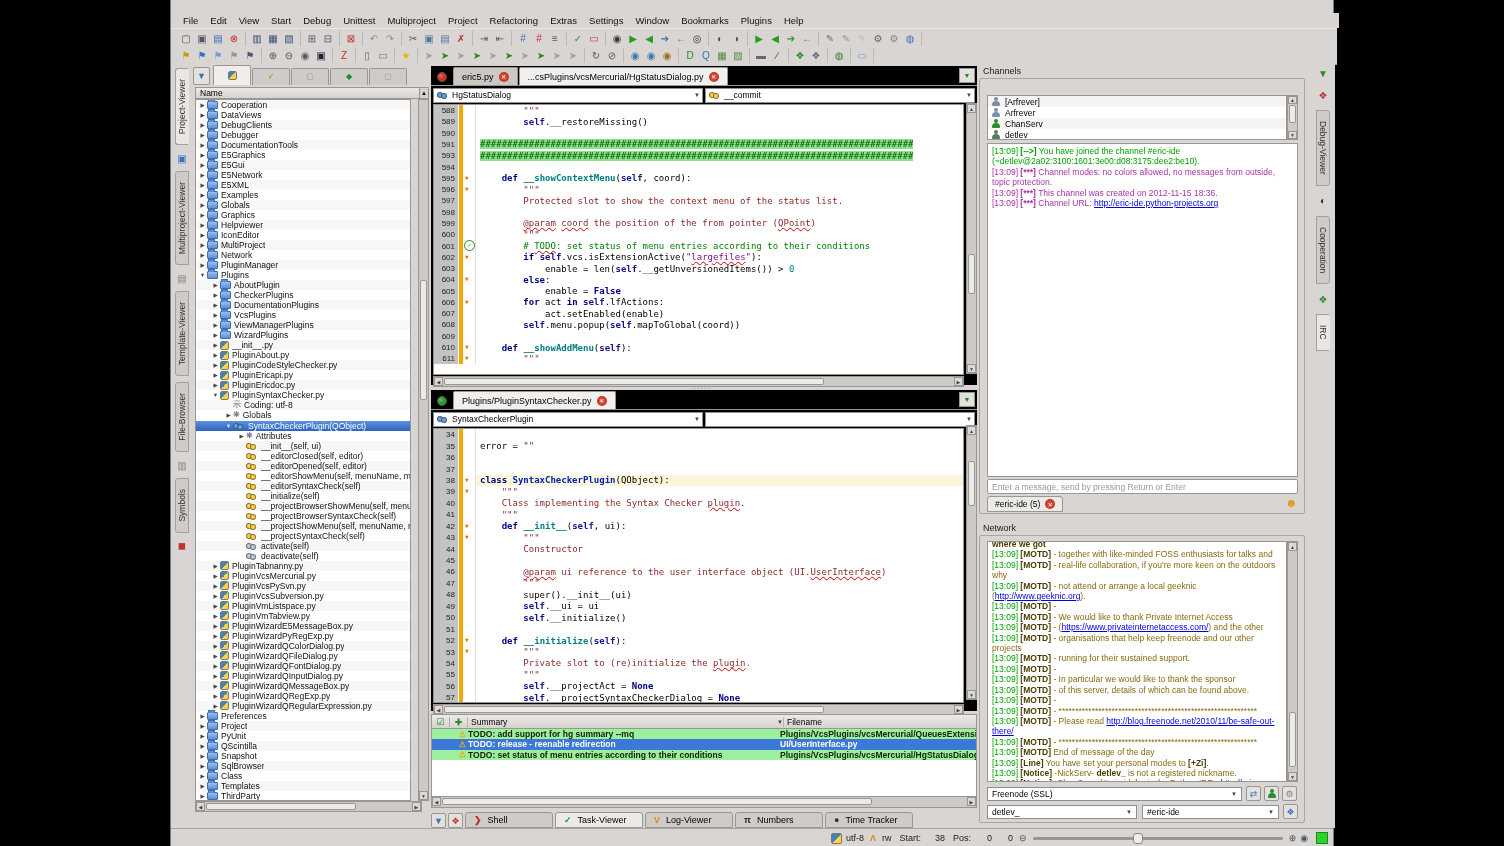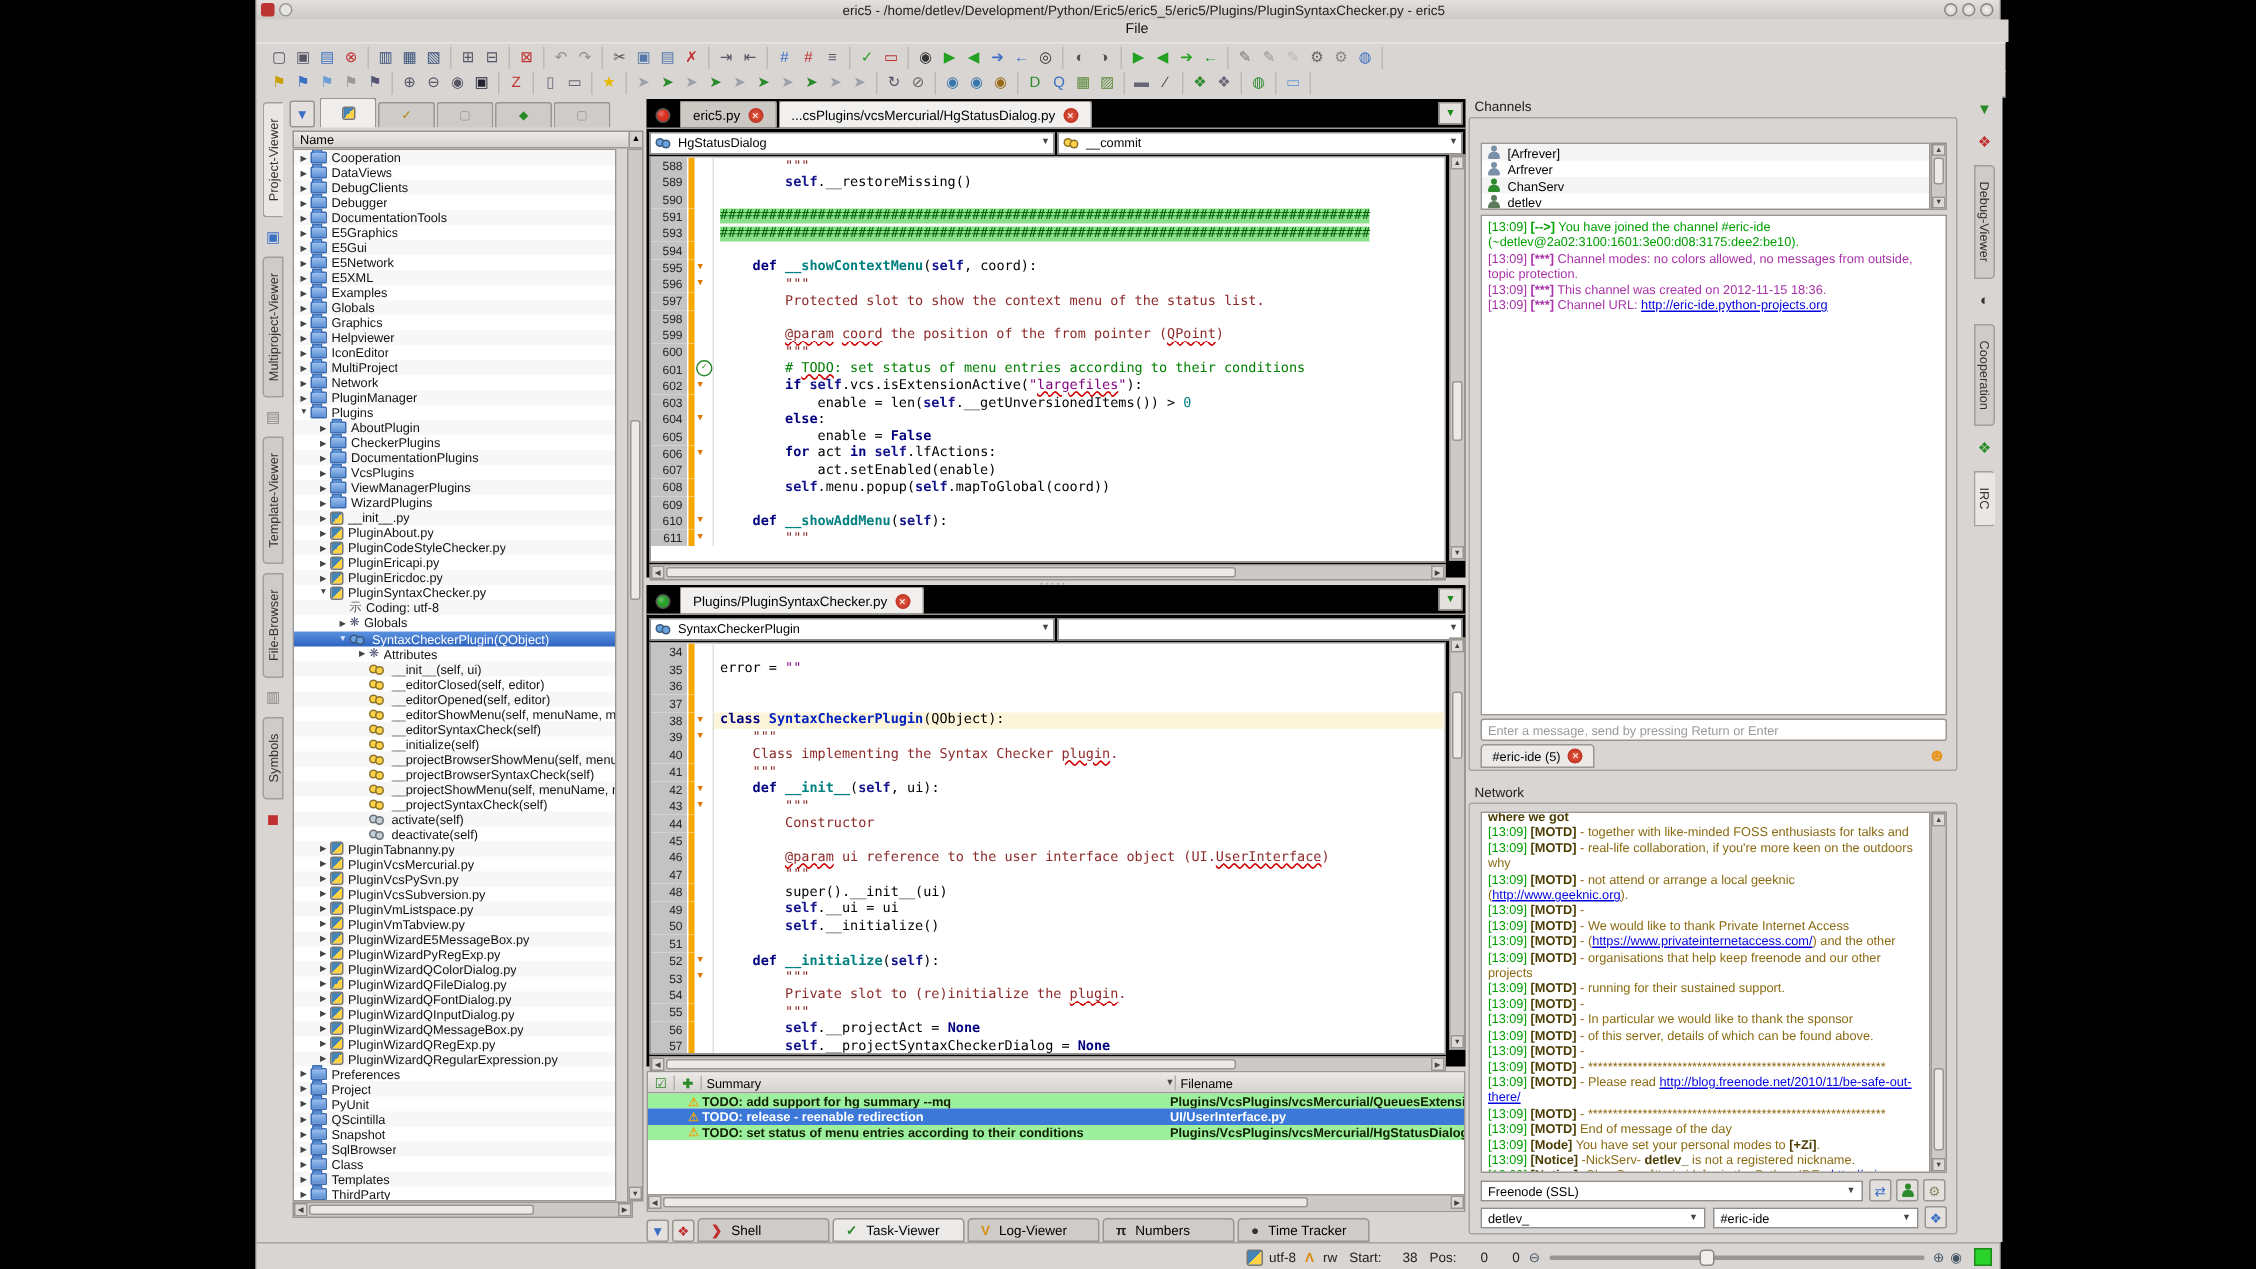--- a/index.html
+++ b/index.html
@@ -7,21 +7,21 @@
          font-family:"Liberation Sans",sans-serif;-webkit-font-smoothing:antialiased;}
   #app{position:absolute;left:170px;top:0;width:1164px;height:846px;background:#d8d5d2;border-left:1px solid #777;border-right:1px solid #777;box-sizing:border-box;}
   
   .titlebar{position:absolute;left:0;top:0;width:100%;height:13px;background:linear-gradient(#e3e0dd,#ccc8c5);display:flex;align-items:center;font-size:9px;color:#222;}
   .tb-left{display:flex;gap:3px;margin-left:3px;width:55px;}
   .tb-title{flex:1;text-align:center;white-space:nowrap;overflow:hidden;}
   .tb-right{display:flex;gap:3px;margin-right:4px;}
   .wbtn{width:9px;height:9px;border-radius:50%;background:radial-gradient(#f5f3f0,#c9c5c2);border:1px solid #8a8784;box-sizing:border-box;}
   .titlebar .appico{width:9px;height:9px;border-radius:2px;background:#b33;}
   .titlebar .appico2{width:9px;height:9px;border-radius:50%;background:#e8e6e3;border:1px solid #999;box-sizing:border-box;}
-  .menubar{position:absolute;left:0;top:13px;width:100%;height:15px;display:flex;align-items:center;padding-left:6px;gap:0;font-size:9.5px;color:#111;background:#d8d5d2;flex-direction:column;}
+  .menubar{position:absolute;left:0;top:13px;width:100%;height:15px;display:flex;align-items:center;padding-left:6px;gap:0;font-size:9.5px;color:#111;background:#d8d5d2;}
   .menu-item{padding:1px 6px;}
   .toolbar{position:absolute;left:0;width:100%;display:flex;align-items:center;padding-left:4px;background:#d8d5d2;}
   #toolbar1{top:28px;height:19px;border-top:1px solid #e9e7e4;}
   #toolbar2{top:47px;height:17px;border-bottom:1px solid #a8a4a0;}
   .tbgroup{display:flex;align-items:center;padding:0 3px;border-right:1px solid #bdb9b5;height:15px;}
   .tbicon{width:16px;height:15px;display:flex;align-items:center;justify-content:center;font-size:10px;line-height:1;}
   
   .main{position:absolute;left:0;top:64px;width:1164px;height:764px;background:#d8d5d2;}
   
   .lstrip{position:absolute;left:0;top:0;width:22px;height:100%;display:flex;flex-direction:column;align-items:center;gap:6px;padding-top:4px;box-sizing:border-box;}
@@ -155,32 +155,20 @@
   .slider .knob{position:absolute;left:40%;top:-4px;width:10px;height:11px;background:#f0eeec;border:1px solid #8a8784;border-radius:3px;box-sizing:border-box;}
   .greensq{width:12px;height:12px;background:#2ad42a;border:1px solid #1a8a1a;box-sizing:border-box;margin-left:8px;}
   .splitdots{position:absolute;color:#8a8784;font-size:8px;letter-spacing:1px;}
 </style>
 </head>
 <body>
 
 <div id="stage">
 <div id="app">
 
-  <div class="titlebar">
-    <div class="tb-left">
-      <span class="appico"></span>
-      <span class="appico2"></span>
-    </div>
-    <div class="tb-title">eric5 - /home/detlev/Development/Python/Eric5/eric5_5/eric5/Plugins/PluginSyntaxChecker.py - eric5</div>
-    <div class="tb-right">
-      <span class="wbtn"></span>
-      <span class="wbtn"></span>
-      <span class="wbtn"></span>
-    </div>
-  </div>
 
   <div class="menubar" id="menubar">
         <span class="menu-item">File</span>
         <span class="menu-item">Edit</span>
         <span class="menu-item">View</span>
         <span class="menu-item">Start</span>
         <span class="menu-item">Debug</span>
         <span class="menu-item">Unittest</span>
         <span class="menu-item">Multiproject</span>
         <span class="menu-item">Project</span>
@@ -1058,21 +1046,21 @@
             <p class="msg"><span class="t-nt">[13:09] </span><span class="t-nb">[MOTD]</span><span class="t-nm"> - organisations that help keep freenode and our other projects</span></p>
             <p class="msg"><span class="t-nt">[13:09] </span><span class="t-nb">[MOTD]</span><span class="t-nm"> - running for their sustained support.</span></p>
             <p class="msg"><span class="t-nt">[13:09] </span><span class="t-nb">[MOTD]</span><span class="t-nm"> -</span></p>
             <p class="msg"><span class="t-nt">[13:09] </span><span class="t-nb">[MOTD]</span><span class="t-nm"> - In particular we would like to thank the sponsor</span></p>
             <p class="msg"><span class="t-nt">[13:09] </span><span class="t-nb">[MOTD]</span><span class="t-nm"> - of this server, details of which can be found above.</span></p>
             <p class="msg"><span class="t-nt">[13:09] </span><span class="t-nb">[MOTD]</span><span class="t-nm"> -</span></p>
             <p class="msg"><span class="t-nt">[13:09] </span><span class="t-nb">[MOTD]</span><span class="t-nm"> - ************************************************************</span></p>
             <p class="msg"><span class="t-nt">[13:09] </span><span class="t-nb">[MOTD]</span><span class="t-nm"> - Please read </span><span class="t-lnk">http://blog.freenode.net/2010/11/be-safe-out-there/</span></p>
             <p class="msg"><span class="t-nt">[13:09] </span><span class="t-nb">[MOTD]</span><span class="t-nm"> - ************************************************************</span></p>
             <p class="msg"><span class="t-nt">[13:09] </span><span class="t-nb">[MOTD]</span><span class="t-nm"> End of message of the day</span></p>
-            <p class="msg"><span class="t-nt">[13:09] </span><span class="t-nb">[Mode]</span><span class="t-nm"> You have set your personal modes to </span><span class="t-nmb">[+Zi]</span><span class="t-nm">.</span></p>
+            <p class="msg"><span class="t-nt">[13:09] </span><span class="t-nb">[Line]</span><span class="t-nm"> You have set your personal modes to </span><span class="t-nmb">[+Zi]</span><span class="t-nm">.</span></p>
             <p class="msg"><span class="t-nt">[13:09] </span><span class="t-nb">[Notice]</span><span class="t-nm"> -NickServ- </span><span class="t-nmb">detlev_</span><span class="t-nm"> is not a registered nickname.</span></p>
             <p class="msg"><span class="t-nt">[13:09] </span><span class="t-nb">[Notice]</span><span class="t-nm"> -ChanServ- [#eric-ide] eric the Python IDE - </span><span class="t-lnk">http://eric-ide.python-projects.org</span></p>
           </div>
       <div class="ed-vscroll" style="position:absolute;left:308px;top:477px;width:11px;height:241px;">
         <span class="sb-btn" style="left:0;top:0;width:9px;height:9px;">▲</span>
         <span class="sb-thumb" style="left:1px;top:170px;width:7px;height:55px;"></span>
         <span class="sb-btn" style="left:0;bottom:0;width:9px;height:9px;">▼</span>
       </div>
       <div class="net-combo" style="left:8px;top:723px;width:255px;">
             <span>Freenode (SSL)</span>

